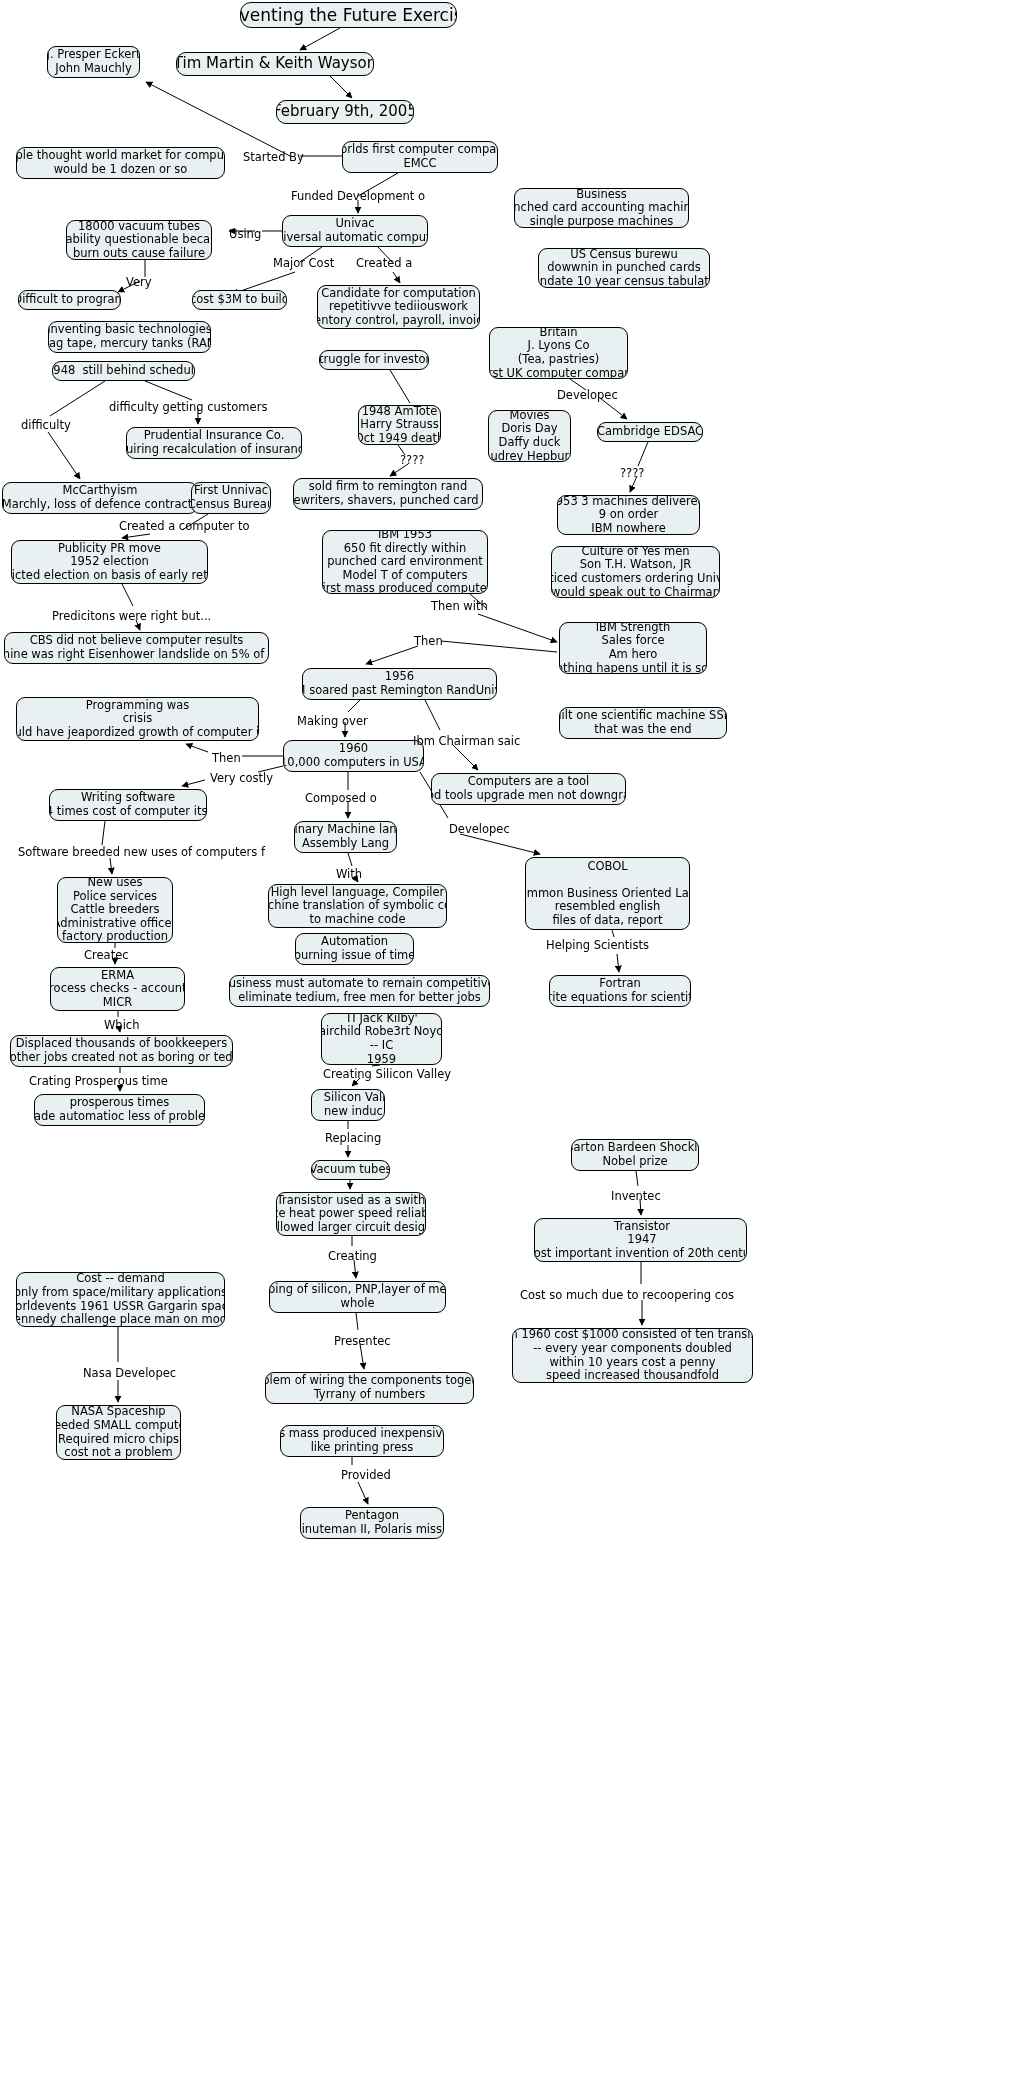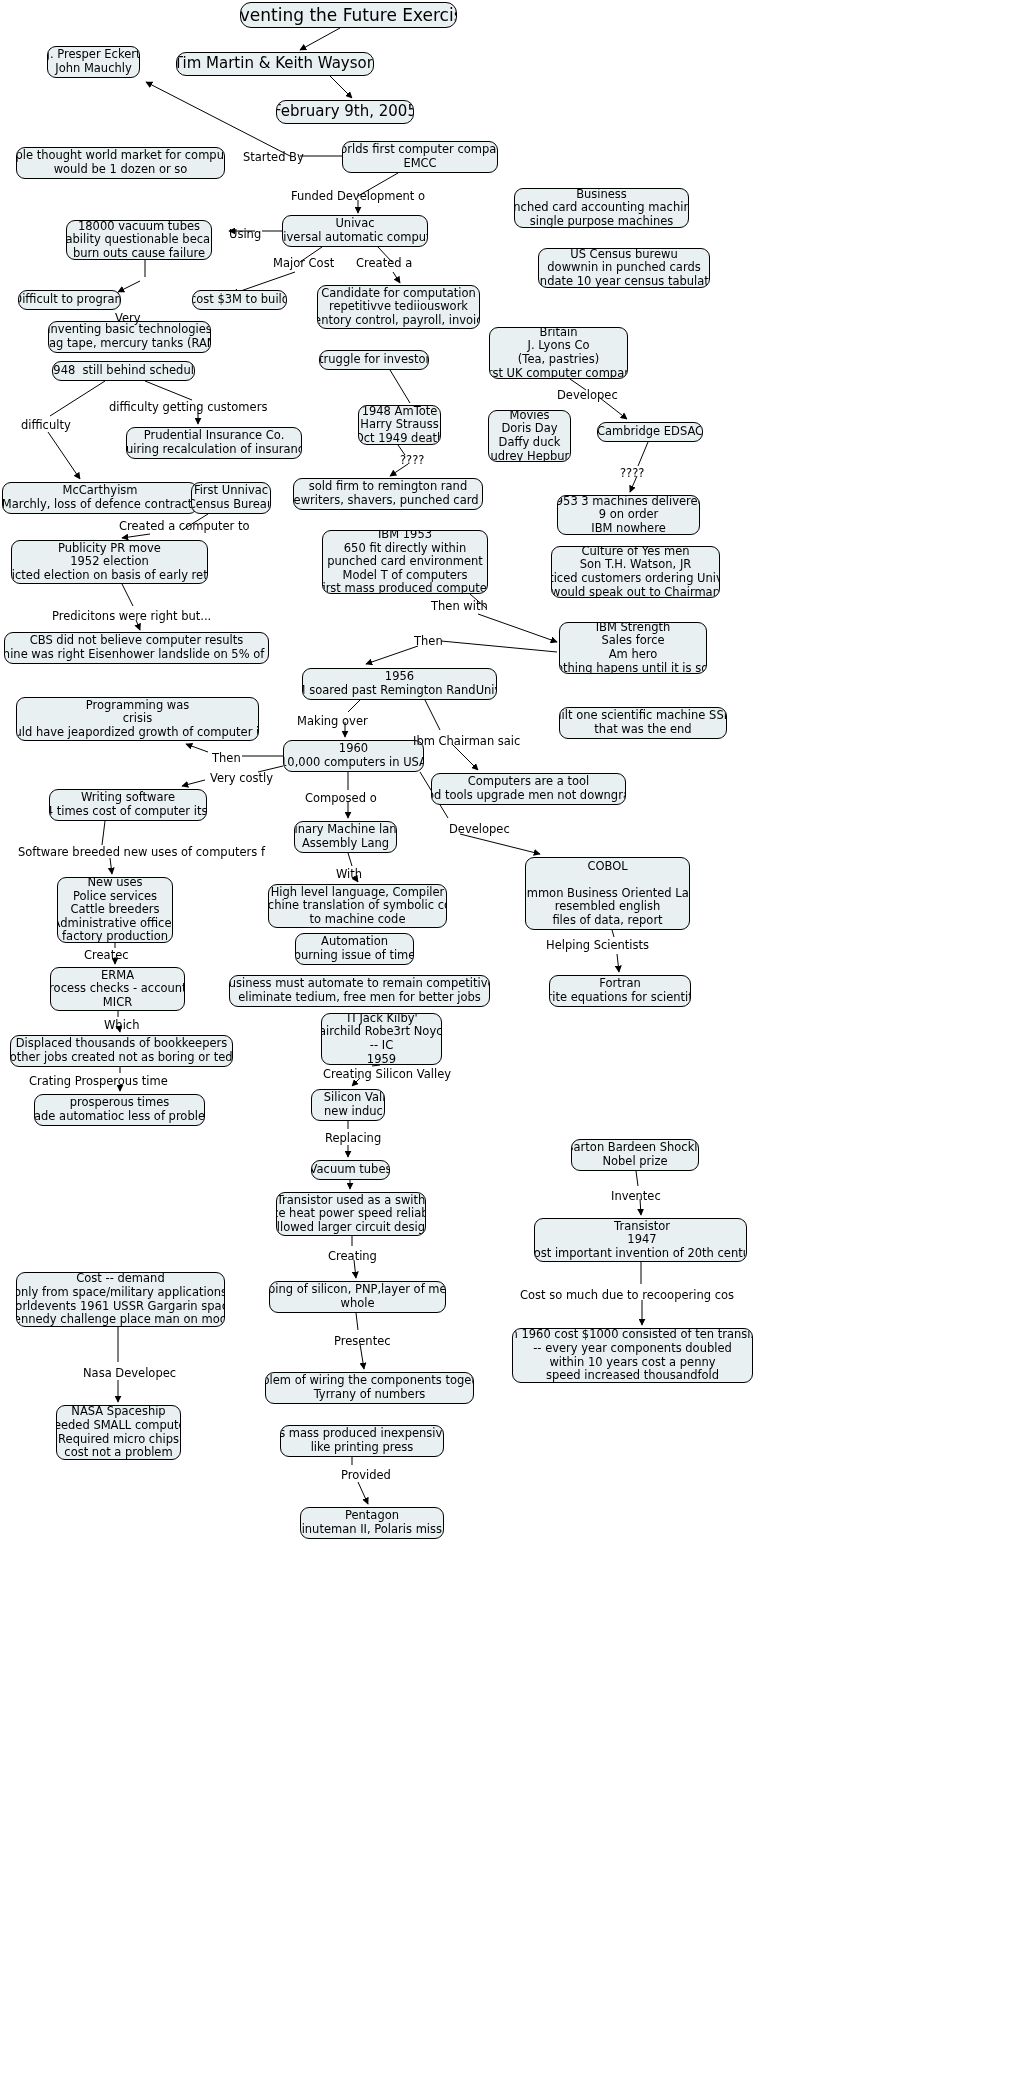--- a/index.html
+++ b/index.html
@@ -333,21 +333,21 @@
 like printing press</div>
       <div class="node" style="left: 300px; top: 1507px; width: 144px; height: 32px;">Pentagon
 Minuteman II, Polaris missle</div>
     </div>
   <div id="labels-layer">
       <div class="edge-label" style="left: 243px; top: 152px;">Started By</div>
       <div class="edge-label" style="left: 291px; top: 191px;">Funded Development o</div>
       <div class="edge-label" style="left: 229px; top: 229px;">Using</div>
       <div class="edge-label" style="left: 273px; top: 258px;">Major Cost</div>
       <div class="edge-label" style="left: 356px; top: 258px;">Created a</div>
-      <div class="edge-label" style="left: 115px; top: 277px; margin-top: 36px;">Very</div>
+      <div class="edge-label" style="left: 126px; top: 277px;">Very</div>
       <div class="edge-label" style="left: 109px; top: 402px;">difficulty getting customers</div>
       <div class="edge-label" style="left: 21px; top: 420px;">difficulty</div>
       <div class="edge-label" style="left: 557px; top: 390px;">Developec</div>
       <div class="edge-label" style="left: 400px; top: 455px;">????</div>
       <div class="edge-label" style="left: 620px; top: 468px;">????</div>
       <div class="edge-label" style="left: 119px; top: 521px;">Created a computer to</div>
       <div class="edge-label" style="left: 431px; top: 601px;">Then with</div>
       <div class="edge-label" style="left: 414px; top: 636px;">Then</div>
       <div class="edge-label" style="left: 52px; top: 611px;">Predicitons were right but...</div>
       <div class="edge-label" style="left: 297px; top: 716px;">Making over</div>

